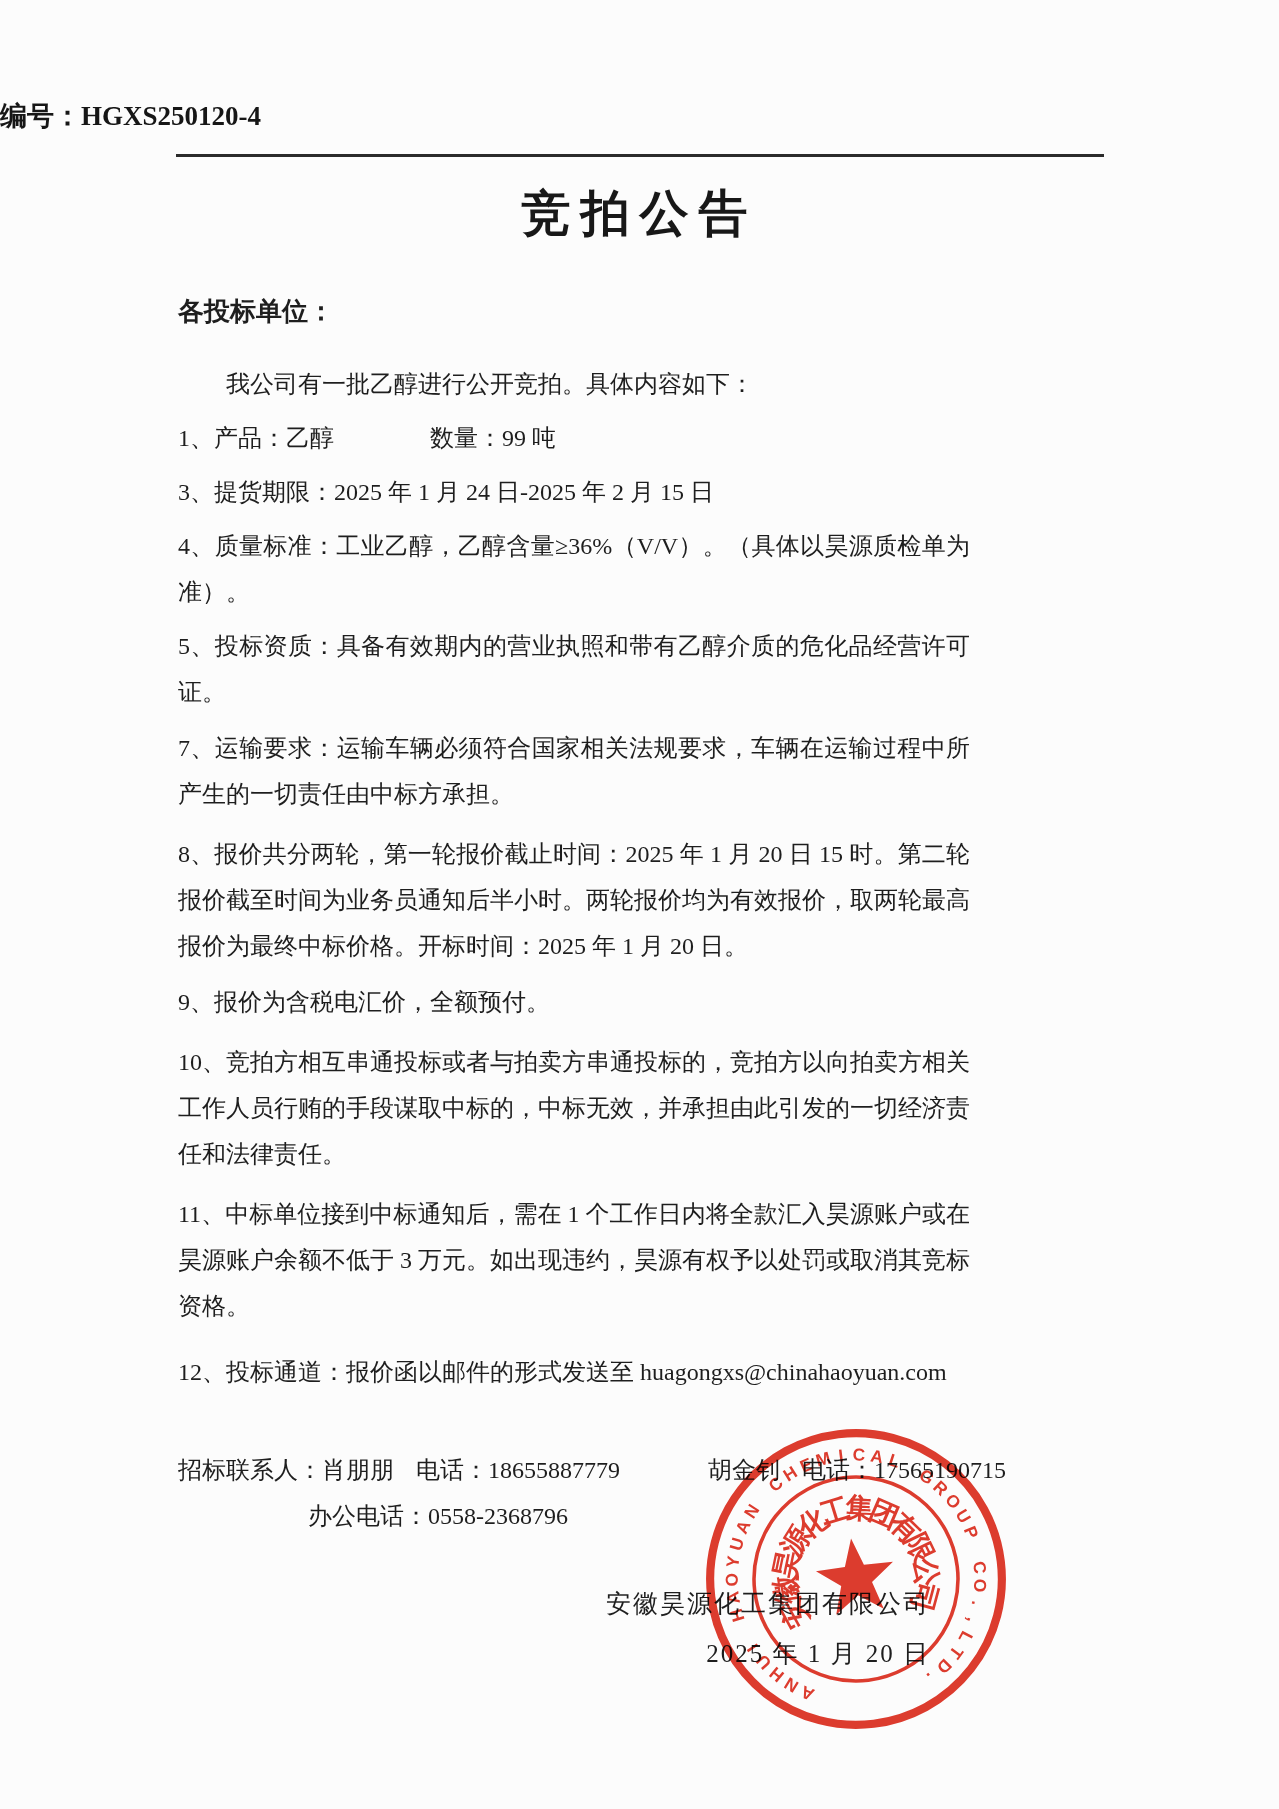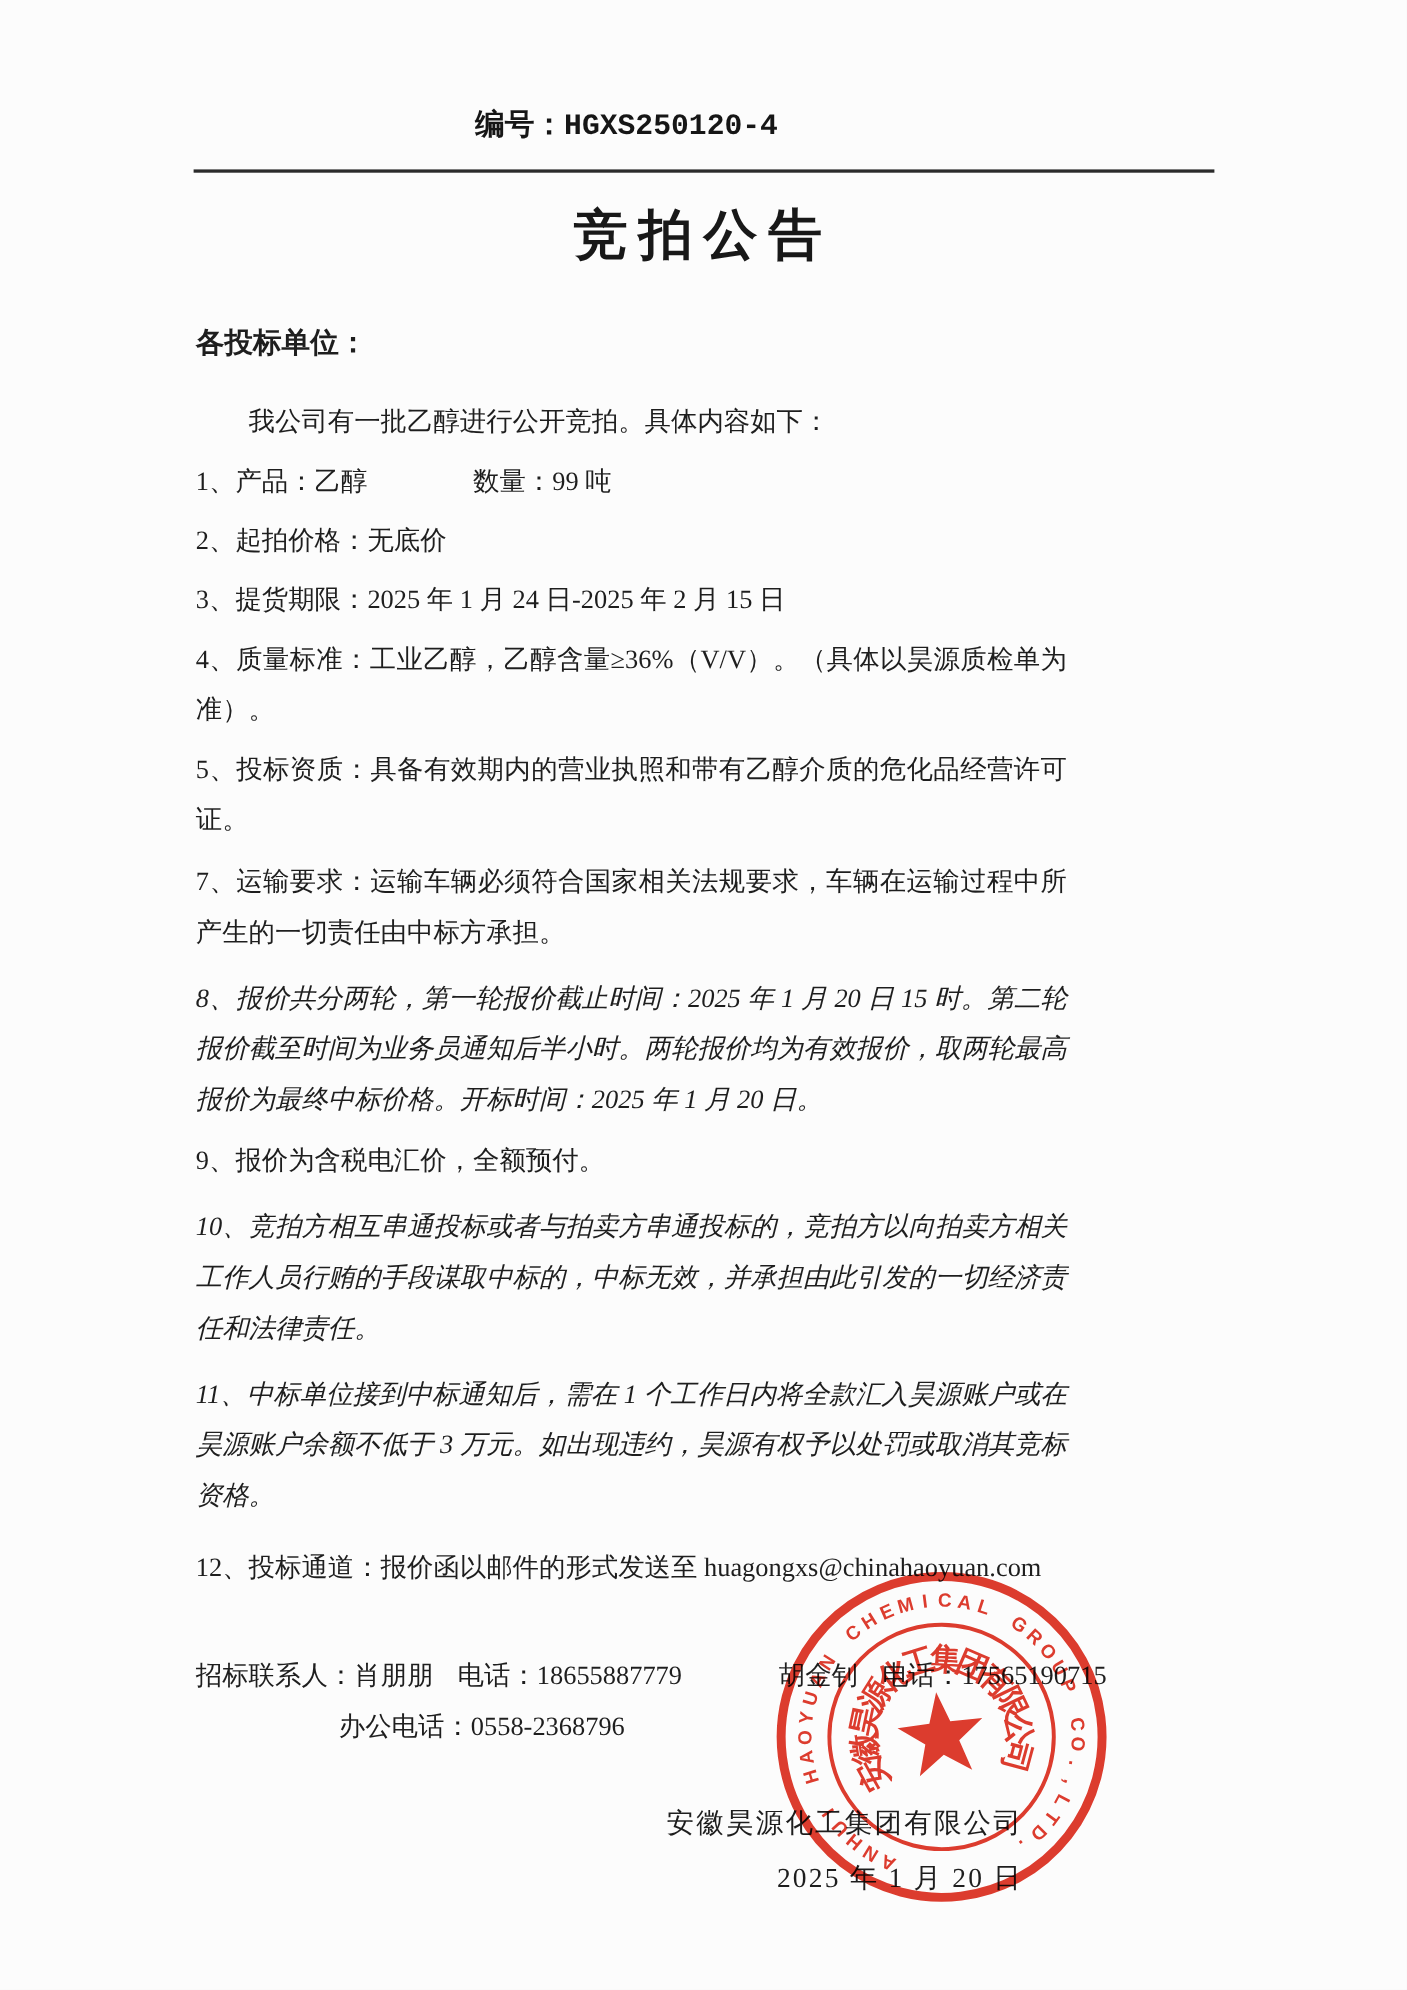--- a/index.html
+++ b/index.html
@@ -6,23 +6,23 @@
   .page{
     position:relative;
     width:1279px;height:1809px;
     margin:0 auto;
     background:#fcfcfc;
     overflow:hidden;
     font-family:"Liberation Serif","DejaVu Serif",serif;
     color:#1e1e1e;
   }
   .doc-number{
-    text-align:center;
+    text-align:left;
     padding:96px 140px 0 0;
-    font-family:Liberation Mono, monospace;
+    font-family:Liberation Serif, serif;
     font-weight:bold;
     font-size:27px;
     line-height:40px;
     color:#161616;
   }
   .rule{
     margin:18px 0 0 176px;
     width:928px;height:3px;
     background:#2b2b2b;
   }
@@ -46,21 +46,21 @@
     margin:44px 0 0 0;
     font-size:26px;
     font-weight:600;
   }
   .intro{
     margin:26px 0 0 0;
     text-indent:48px;
   }
   .doc-item{margin:8px 0 0 0;}
   .sp{margin-top:10px;}
-  .sp-lg{margin-top:14px;font-style:italic;}
+  .sp-lg{margin-top:14px;}
   .sp-xl{margin-top:20px;}
   .contacts{
     margin:52px 0 0 0;
     font-size:24px;
     line-height:46px;
     white-space:nowrap;
   }
   .gap-sm{margin-left:22px;}
   .gap-lg{margin-left:88px;}
   .office{
@@ -94,21 +94,20 @@
 
   <div class="rule"></div>
 
   <div class="title">竞拍公告</div>
 
   <div class="content">
     <p class="salutation">各投标单位：</p>
     <p class="intro">我公司有一批乙醇进行公开竞拍。具体内容如下：</p>
 
     <p class="doc-item">1、产品：乙醇　　　　数量：99 吨</p>
-    <p class="doc-item">2、起拍价格：无底价</p>
     <p class="doc-item">3、提货期限：2025 年 1 月 24 日-2025 年 2 月 15 日</p>
     <p class="doc-item">4、质量标准：工业乙醇，乙醇含量≥36%（V/V）。（具体以昊源质检单为准）。</p>
     <p class="doc-item">5、投标资质：具备有效期内的营业执照和带有乙醇介质的危化品经营许可证。</p>
     <p class="doc-item sp">7、运输要求：运输车辆必须符合国家相关法规要求，车辆在运输过程中所产生的一切责任由中标方承担。</p>
     <p class="doc-item sp-lg">8、报价共分两轮，第一轮报价截止时间：2025 年 1 月 20 日 15 时。第二轮报价截至时间为业务员通知后半小时。两轮报价均为有效报价，取两轮最高报价为最终中标价格。开标时间：2025 年 1 月 20 日。</p>
     <p class="doc-item sp">9、报价为含税电汇价，全额预付。</p>
     <p class="doc-item sp-lg">10、竞拍方相互串通投标或者与拍卖方串通投标的，竞拍方以向拍卖方相关工作人员行贿的手段谋取中标的，中标无效，并承担由此引发的一切经济责任和法律责任。</p>
     <p class="doc-item sp-lg">11、中标单位接到中标通知后，需在 1 个工作日内将全款汇入昊源账户或在昊源账户余额不低于 3 万元。如出现违约，昊源有权予以处罚或取消其竞标资格。</p>
     <p class="doc-item sp-xl">12、投标通道：报价函以邮件的形式发送至 huagongxs@chinahaoyuan.com</p>
 

